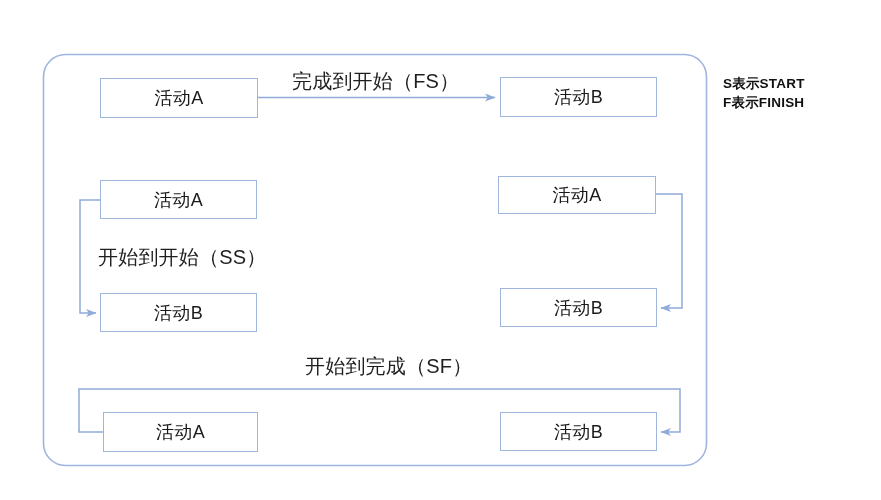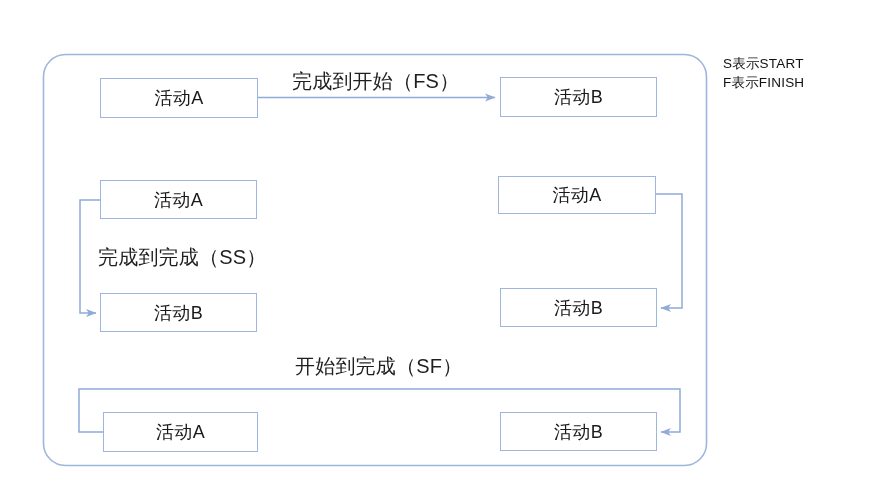--- a/index.html
+++ b/index.html
@@ -41,25 +41,26 @@
   .edge-label {
     position: absolute;
     color: #1f1f1f;
     font-size: 20px;
     white-space: nowrap;
     letter-spacing: 0.2px;
   }
   .legend {
     position: absolute;
     color: #111111;
-    font-weight: normal;
+    font-weight: bold;
     font-size: 13.5px;
     line-height: 19px;
     letter-spacing: 0.2px;
     white-space: nowrap;
+    margin-top: 20px;
   }
   .legend-line {
     display: block;
   }
 </style>
 </head>
 <body>
 
 <div id="canvas">
 
@@ -79,27 +80,27 @@
     <path d="M 656 194 L 682 194 L 682 308 L 661 308" fill="none" stroke="#8fabd8" stroke-width="1.5" marker-end="url(#arrow)"></path>
 
     <path d="M 103 432 L 79 432 L 79 389 L 680 389 L 680 432 L 661 432" fill="none" stroke="#8fabd8" stroke-width="1.5" marker-end="url(#arrow)"></path>
   </svg>
 
   <div class="act-box" style="left:100px; top:78px; width:158px; height:40px;">活动A</div>
   <div class="edge-label" style="left:292px; top:68px;">完成到开始（FS）</div>
   <div class="act-box" style="left:500px; top:77px; width:157px; height:40px;">活动B</div>
 
   <div class="act-box" style="left:100px; top:180px; width:157px; height:39px;">活动A</div>
-  <div class="edge-label" style="left:98px; top:244px;">完成到完成（SS）</div>
+  <div class="edge-label" style="left:98px; top:244px;">开始到开始（SS）</div>
   <div class="act-box" style="left:100px; top:293px; width:157px; height:39px;">活动B</div>
 
   <div class="act-box" style="left:498px; top:176px; width:158px; height:38px;">活动A</div>
   <div class="act-box" style="left:500px; top:288px; width:157px; height:39px;">活动B</div>
 
-  <div class="edge-label" style="left:295px; top:353px;text-align:center;">开始到完成（SF）</div>
+  <div class="edge-label" style="left:305px; top:353px;text-align:center;">开始到完成（SF）</div>
   <div class="act-box" style="left:103px; top:412px; width:155px; height:40px;">活动A</div>
   <div class="act-box" style="left:500px; top:412px; width:157px; height:39px;">活动B</div>
 
   <div class="legend" style="left:723px; top:54px;">
     <span class="legend-line">S表示START</span>
     <span class="legend-line">F表示FINISH</span>
   </div>
 
 </div>
 

